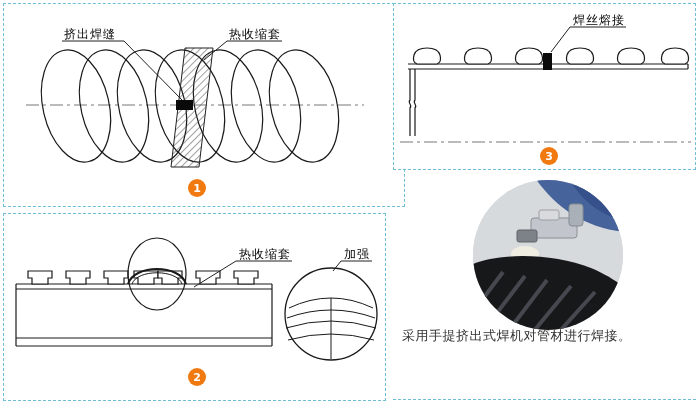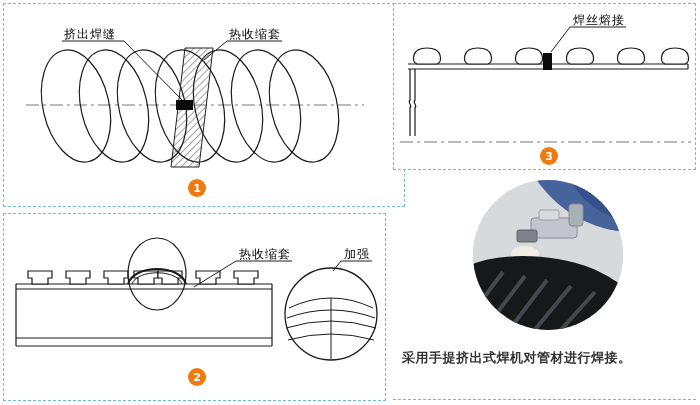--- a/index.html
+++ b/index.html
@@ -9,22 +9,22 @@
   #panel1 { left:3px; top:3px;   width:402px; height:204px;text-align:center; }
   #panel2 { left:3px; top:213px; width:383px; height:188px; }
   #panel3 { left:393px; top:3px; width:303px; height:167px; }
   .panel svg { position:absolute; left:0; top:0; }
   .lbl { position:absolute; font-size:12px; color:#000; white-space:nowrap; letter-spacing:1px; }
   .badge { position:absolute; width:18px; height:18px; border-radius:50%; background:#f07a10;
            color:#fff; font-size:11px; font-weight:bold; display:flex; align-items:center;
            justify-content:center; }
   .photo { position:absolute; left:473px; top:180px; width:150px; height:150px;
            border-radius:50%; overflow:hidden; background:#d7dadc; }
-  .caption { position:absolute; left:402px; top:348px; width:294px; font-size:13px;
-             color:#333; line-height:20px; letter-spacing:0.5px;font-weight:bold; }
+  .caption { position:absolute; left:402px; top:326px; width:294px; font-size:13px;
+             color:#333; line-height:20px; letter-spacing:0.5px; }
   .bottom-dash { position:absolute; left:393px; top:399px; width:303px; height:0;
                  border-top:1px dashed #6fbfd4; }
 </style>
 </head>
 <body>
 
 <div class="screen">
 
   <div class="panel" id="panel1">
     <svg width="383" height="204" viewBox="0 0 383 204">

